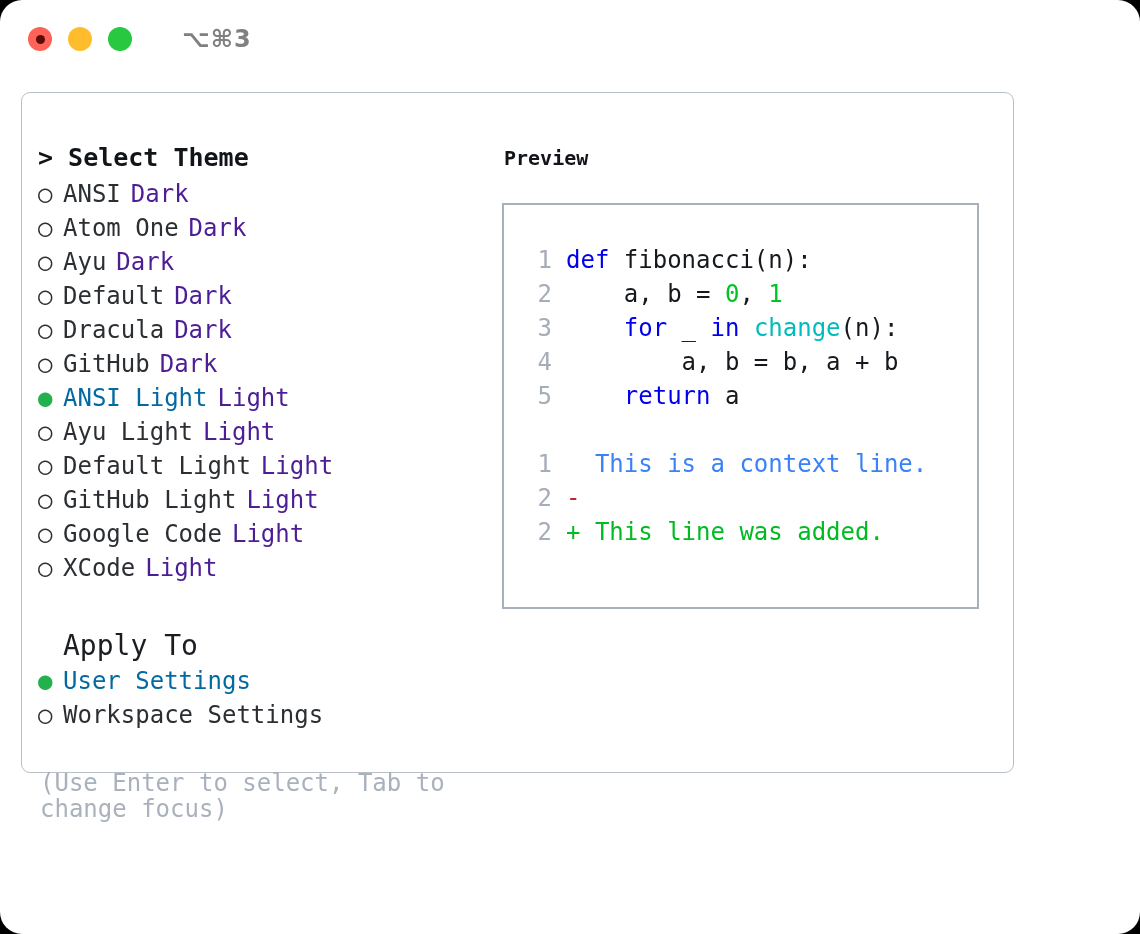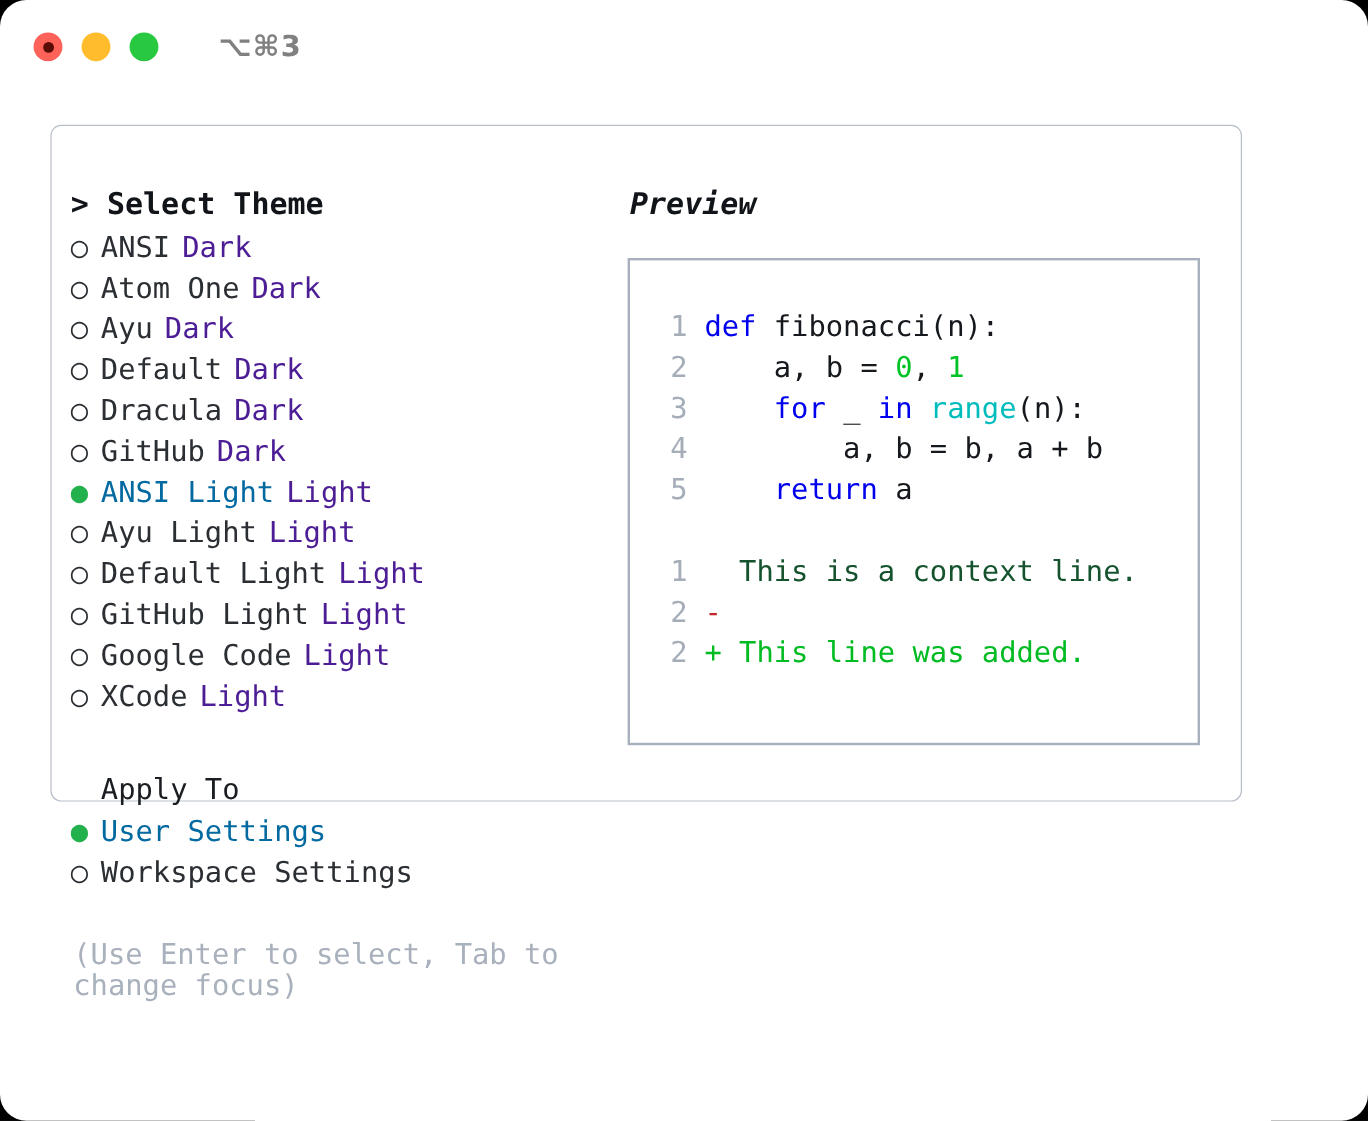--- a/index.html
+++ b/index.html
@@ -62,28 +62,27 @@
     font-size: 24px;
     font-weight: bold;
     letter-spacing: 1px;
     font-family: "DejaVu Sans", "Liberation Sans", sans-serif;
   }
 
   
   #panel {
     position: absolute;
     left: 21px;
-    top: 104px;
+    top: 92px;
     width: 993px;
-    height: 564px;
+    height: 681px;
     border: 1.5px solid #b9bfc9;
     border-radius: 9px;
     box-sizing: border-box;
     background: #ffffff;
-    margin-left: 21px;
   }
 
   #panel-inner {
     position: absolute;
     left: 0; top: 0;
     width: 100%; height: 100%;
     display: flex;
   }
 
   
@@ -126,46 +125,45 @@
   .opt-name { color: #2b2f33; }
   .opt-name.sel { color: #0369a1; }
   .opt-variant {
     color: #4c1d95;
     margin-left: 10px;
   }
 
   .section-gap  { height: 44px; }
 
   .apply-title {
-    font-size: 24px;
+    font-size: 28px;
     color: #1a1d21;
     line-height: 34px;
     white-space: pre;
     padding-left: 25px;
     margin-bottom: 1px;
   }
 
   #hint {
     margin-top: 38px;
     font-size: 24px;
     line-height: 26px;
     color: #a9b1bd;
     width: 420px;
     padding-left: 2px;
   }
 
   
   #preview-title {
-    font-size: 25px;
+    font-size: 20px;
     font-weight: bold;
     color: #111418;
     line-height: 34px;
     margin-bottom: 28px;
     padding-left: 2px;
-    font-style: italic;
   }
   #preview-box {
     width: 477px;
     height: 406px;
     border: 2px solid #a8b0bd;
     box-sizing: border-box;
     background: #ffffff;
     padding: 38px 0 0 14px;
   }
 
@@ -186,21 +184,21 @@
   .code-body { white-space: pre; }
 
   .tok-kw   { color: #0000ee; }
   .tok-fn   { color: #15181c; }
   .tok-num  { color: #00c425; }
   .tok-bi   { color: #00bcbc; }
   .tok-pl   { color: #15181c; }
 
   .blank-line { height: 34px; }
 
-  .diff-ctx { color: #14532d; }
+  .diff-ctx { color: #3b82f6; }
   .diff-del { color: #c2262c; }
   .diff-add { color: #00bb22; }
 </style>
 </head>
 <body>
 
 <div id="window">
 
   <div id="titlebar">
     <div class="dot red"></div>
@@ -238,21 +236,21 @@
 
         <div id="hint">(Use Enter to select, Tab to change focus)</div>
       </div>
 
       <div id="right-col">
         <div id="preview-title">Preview</div>
         <div id="preview-box">
           <div id="code-block">
               <div class="code-line"><span class="lineno">1</span><span class="code-body"><span class="tok-kw">def </span><span class="tok-fn">fibonacci(n):</span></span></div>
               <div class="code-line"><span class="lineno">2</span><span class="code-body"><span class="tok-pl">    a, b = </span><span class="tok-num">0</span><span class="tok-pl">, </span><span class="tok-num">1</span></span></div>
-              <div class="code-line"><span class="lineno">3</span><span class="code-body"><span class="tok-pl">    </span><span class="tok-kw">for</span><span class="tok-pl"> _ </span><span class="tok-kw">in</span><span class="tok-pl"> </span><span class="tok-bi">range</span><span class="tok-pl">(n):</span></span></div>
+              <div class="code-line"><span class="lineno">3</span><span class="code-body"><span class="tok-pl">    </span><span class="tok-kw">for</span><span class="tok-pl"> _ </span><span class="tok-kw">in</span><span class="tok-pl"> </span><span class="tok-bi">change</span><span class="tok-pl">(n):</span></span></div>
               <div class="code-line"><span class="lineno">4</span><span class="code-body"><span class="tok-pl">        a, b = b, a + b</span></span></div>
               <div class="code-line"><span class="lineno">5</span><span class="code-body"><span class="tok-pl">    </span><span class="tok-kw">return</span><span class="tok-pl"> a</span></span></div>
             </div>
           <div class="blank-line"></div>
           <div id="diff-block">
               <div class="code-line"><span class="lineno">1</span><span class="diff-ctx">  </span><span class="diff-ctx">This is a context line.</span></div>
               <div class="code-line"><span class="lineno">2</span><span class="diff-del">- </span></div>
               <div class="code-line"><span class="lineno">2</span><span class="diff-add">+ </span><span class="diff-add">This line was added.</span></div>
             </div>
         </div>

